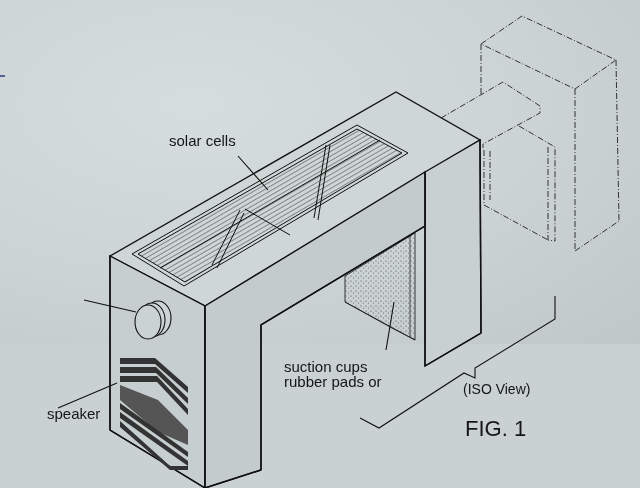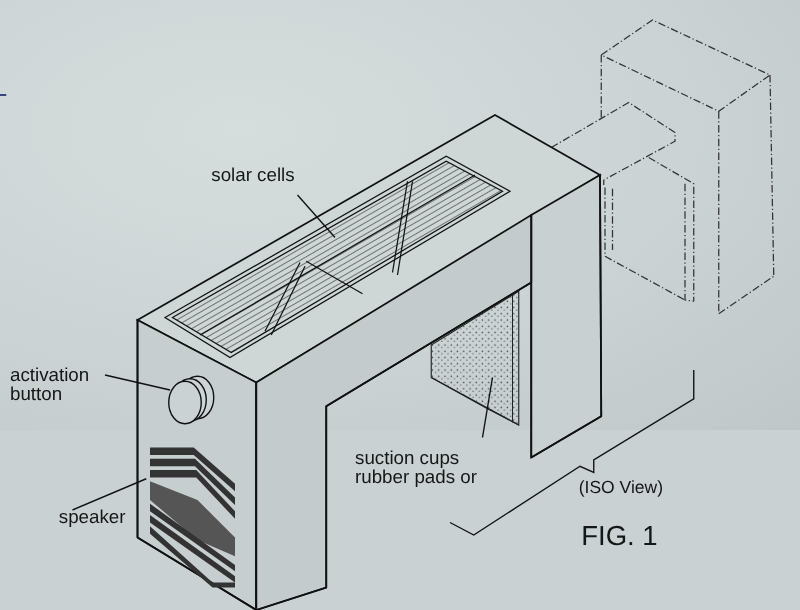--- a/index.html
+++ b/index.html
@@ -115,24 +115,20 @@
       <line x1="238" y1="156" x2="268" y2="190"></line>
       <line x1="84" y1="300" x2="136" y2="312"></line>
       <line x1="58" y1="408" x2="117" y2="383"></line>
       <line x1="386" y1="350" x2="394" y2="302"></line>
     </g>
 
     <polyline points="360,418 379,428 464,373 475,378 475,368 555,319 555,296" fill="none" stroke="#111" stroke-width="1.1"></polyline>
   </svg>
 
   <div class="label lbl-solar">solar cells</div>
-  <div class="label lbl-activation">
-    <span class="line2">activation</span>
-    <span class="line2">button</span>
-  </div>
   <div class="label lbl-speaker">speaker</div>
   <div class="label lbl-rubber">
     <span class="line2">suction cups</span>
     <span class="line2">rubber pads or</span>
   </div>
   <div class="label fig-title">FIG. 1</div>
   <div class="label fig-sub">(ISO View)</div>
 </div>
 
 </body></html>

